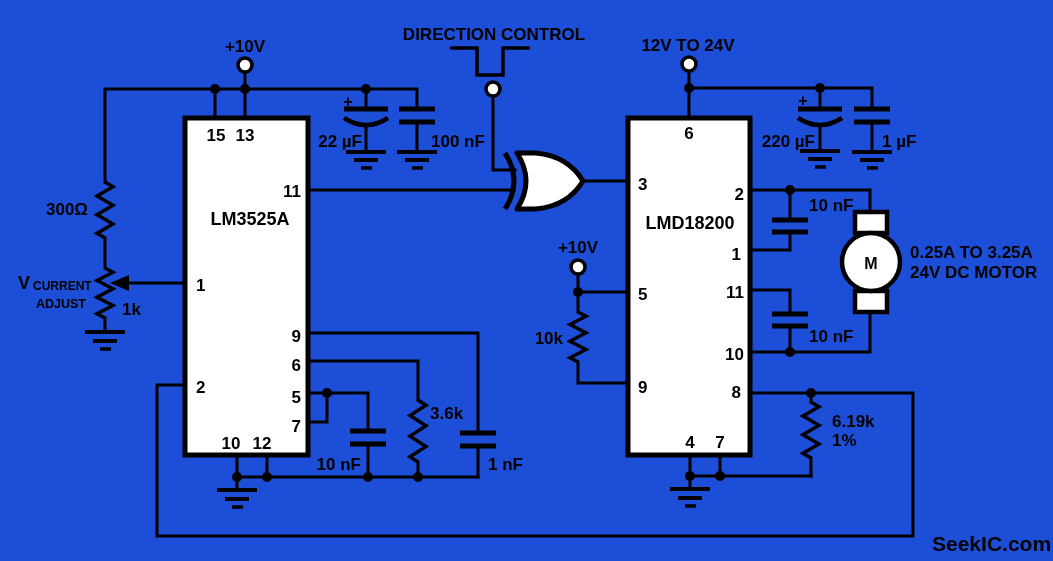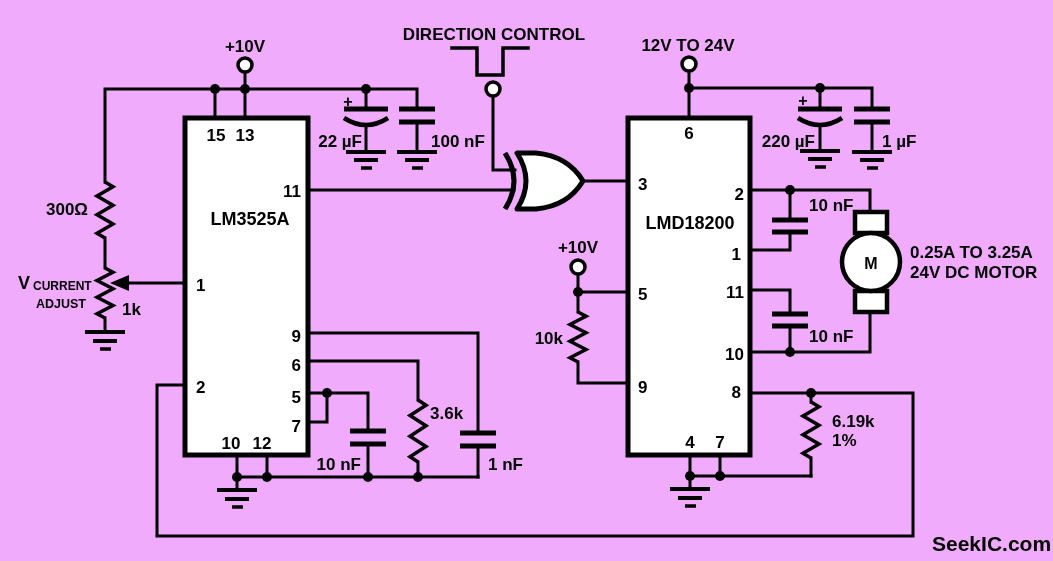--- a/index.html
+++ b/index.html
@@ -1,16 +1,16 @@
 <!DOCTYPE html>
 <html><head>
 <meta charset="utf-8">
 <style>
   html,body{margin:0;padding:0;background:#ffffff;}
-  .frame{position:relative;width:1053px;height:561px;background:#f0abfc;overflow:hidden;}
+  .frame{position:relative;width:1053px;height:561px;background:#1d4ed8;overflow:hidden;}
   svg{position:absolute;left:0;top:0;}
   text{font-family:"Liberation Sans",sans-serif;font-weight:700;fill:#000;}
   .wire{stroke:#000;stroke-width:3;fill:none;stroke-linecap:square;}
   .wire2{stroke:#000;stroke-width:3.5;fill:none;stroke-linecap:square;}
   .plate{stroke:#000;stroke-width:5;fill:none;stroke-linecap:butt;}
   .curveplate{stroke:#000;stroke-width:4.5;fill:none;}
   .zig{stroke:#000;stroke-width:3.5;fill:none;stroke-linejoin:miter;}
   .gnd{stroke:#000;stroke-width:4;fill:none;}
   .gnd3{stroke:#000;stroke-width:3.5;fill:none;}
   .icbox{stroke:#000;stroke-width:5;fill:#fff;}

